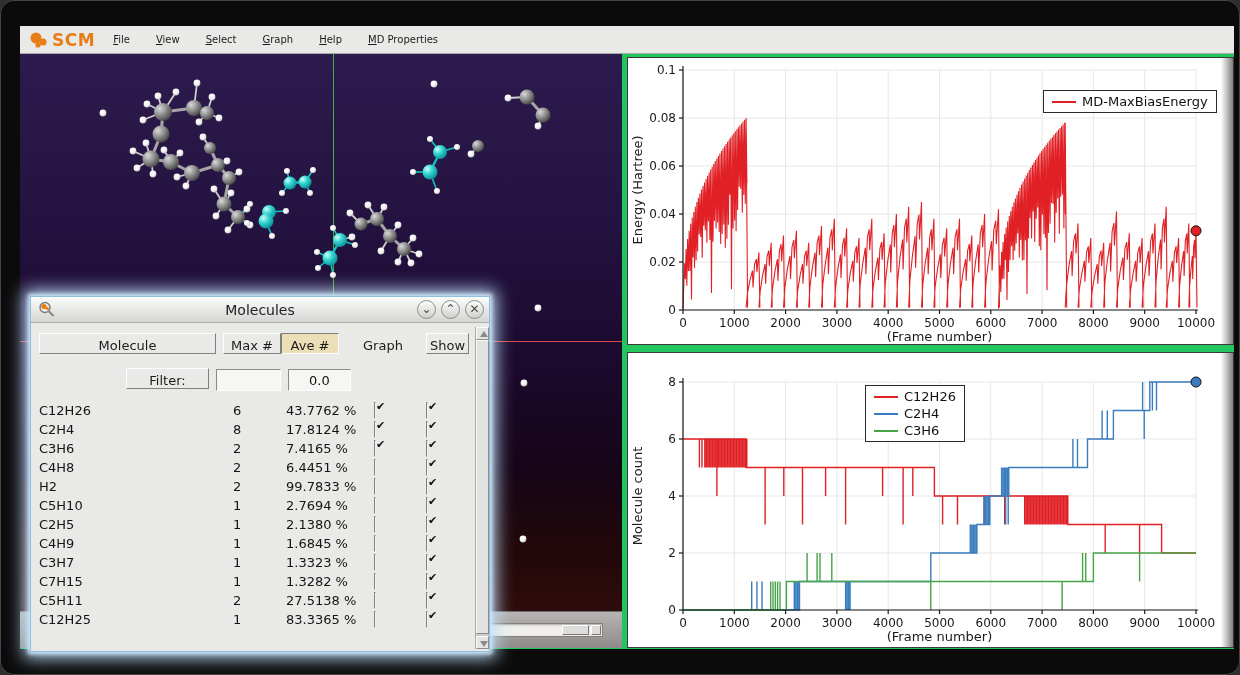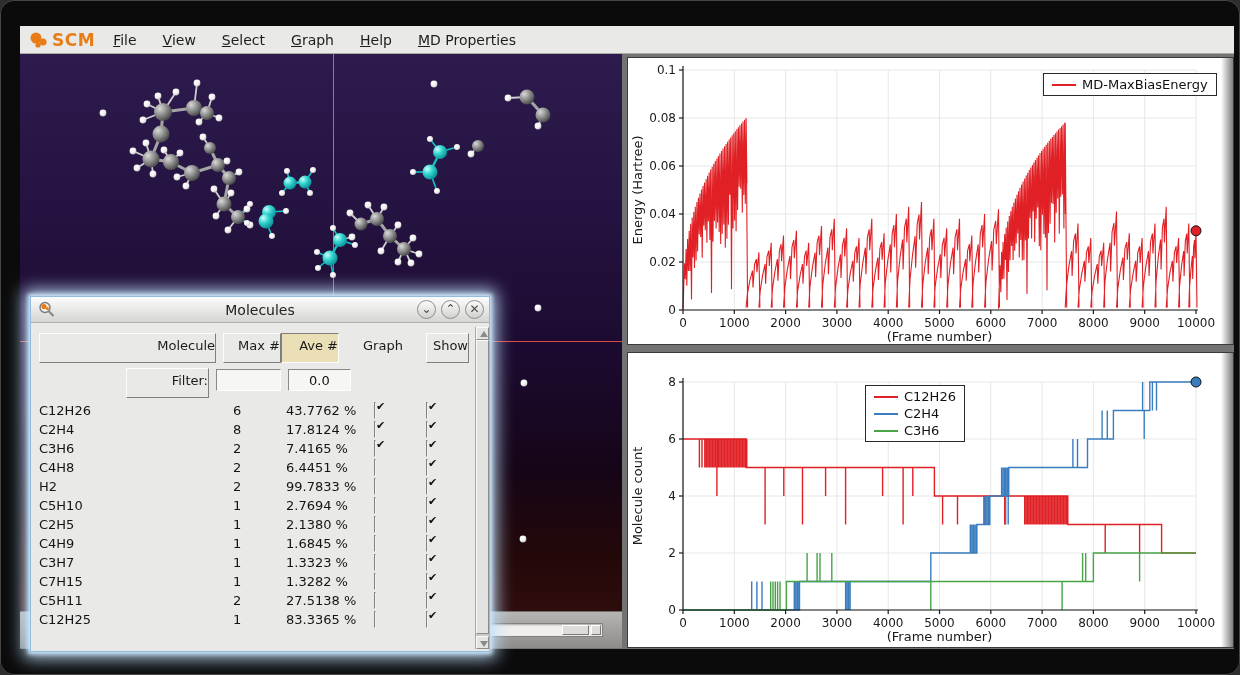--- a/index.html
+++ b/index.html
@@ -1,23 +1,23 @@
 <!DOCTYPE html>
 <html><head>
 <meta charset="utf-8">
 <style>
   *{box-sizing:border-box;margin:0;padding:0;font-family:"DejaVu Sans","Liberation Sans",sans-serif}
   body{width:1240px;height:675px;position:relative;overflow:hidden;background:#2e2e2e}
   .frame{position:absolute;inset:0;background:#0b0b0c;border-radius:14px;box-shadow:inset 0 0 0 1px #454545}
-  .inner{position:absolute;left:20px;top:26px;width:1214px;height:623px;background:#737373}
+  .inner{position:absolute;left:20px;top:26px;width:1214px;height:623px;background:#22c55e}
   
   .menubar{position:absolute;left:0;top:0;width:100%;height:28px;background:#e9e9e7;border-bottom:1px solid #a9a9a5;display:flex;align-items:center;z-index:5}
   .logo{display:flex;align-items:center;margin:0 18px 0 8px}
   .logo-text{color:#e87d18;font-weight:bold;font-size:17px;letter-spacing:.5px;margin-left:2px}
-  .menu-item{font-size:14px;color:#1c1c1c;margin-right:26px;cursor:default}
+  .menu-item{font-size:10px;color:#1c1c1c;margin-right:26px;cursor:default}
   .menu-item u{text-decoration:underline}
   
   .viewer{position:absolute;left:0;top:28px;width:602px;height:557px;overflow:hidden;
     background:linear-gradient(#2d1b4e 0%,#241240 30%,#1b0a2e 55%,#160517 75%,#230809 90%,#2e0c0c 100%)}
   .vline{position:absolute;left:313px;top:0;width:1px;height:100%;background:#3fb23f}
   .hline{position:absolute;left:0;top:287px;width:100%;height:1px;background:#e04848}
   .viewer svg{position:absolute;left:0;top:0}
   
   .bottombar{position:absolute;left:0;top:585px;width:602px;height:37px;background:linear-gradient(#b7b5b3,#8e8c8a);border-top:1px solid #6f6d6b}
   .groove{position:absolute;left:10px;top:11px;width:573px;height:14px;background:#f0efed;border:1px solid #828078;box-shadow:inset 1px 1px 2px rgba(0,0,0,.3)}
@@ -32,22 +32,22 @@
   .lg-line{display:inline-block;width:24px;height:2px;margin-right:6px}
   
   .dialog{position:absolute;left:10px;top:270px;width:460px;height:356px;background:#e9e9e7;border:1px solid #8fbede;z-index:10;
     box-shadow:0 0 16px 6px rgba(190,222,248,.95),0 0 4px 2px #e7f3fd}
   .titlebar{position:relative;height:26px;background:linear-gradient(#fcfcfc,#d5d5d3);border-bottom:1px solid #aeaeac;display:flex;align-items:center}
   .dlg-title{position:absolute;left:0;right:0;text-align:center;font-size:14px;color:#222}
   .winbtns{position:absolute;right:5px;top:3px;display:flex}
   .winbtn{width:19px;height:19px;border-radius:50%;background:linear-gradient(#fbfbfb,#d0d0ce);border:1px solid #8e8e8c;color:#4a4a4a;
     font-size:12px;line-height:16px;text-align:center;margin-left:5px;cursor:default}
   .mag-icon{margin-left:7px;z-index:2}
-  .btn{position:absolute;height:30px;background:#e9e9e7;border:1px solid;border-color:#fdfdfd #7f7f7d #7f7f7d #fdfdfd;
-    font-size:13px;color:#1b1b1b;text-align:right;line-height:23px;cursor:default}
+  .btn{position:absolute;height:21px;background:#e9e9e7;border:1px solid;border-color:#fdfdfd #7f7f7d #7f7f7d #fdfdfd;
+    font-size:13px;color:#1b1b1b;text-align:center;line-height:23px;cursor:default}
   .btn.pressed{background:#eadfb6;border-color:#7f7f7d #fdfdfd #fdfdfd #7f7f7d}
   .hdr-label{position:absolute;font-size:13px;color:#1b1b1b;line-height:25px}
   .tk-input{position:absolute;height:22px;background:#f6f6f4;border:1px solid;border-color:#8a8a88 #fdfdfd #fdfdfd #8a8a88;
     font-size:13px;color:#111;padding:0 20px;outline:none}
   .rows{position:absolute;left:0;top:104px;width:440px}
   .mrow{display:grid;grid-template-columns:194px 53px 88px 52px 50px;height:19px;align-items:center;padding-left:8px;font-size:13px;color:#141414}
   .cb{width:13px;height:13px;background:#fdfdfd;border:1px solid;border-color:#828280 #f2f2f0 #f2f2f0 #828280;position:relative}
   .cb.checked::after{content:"✔";position:absolute;left:1px;top:-3px;font-size:11px;color:#101010}
   .vscroll{position:absolute;left:444px;top:30px;width:14px;height:322px;background:#c9c9c5;border-left:1px solid #a8a8a4}
   .arrow{position:absolute;left:0;width:13px;height:13px;background:#e4e4e2;border:1px solid;border-color:#fbfbfb #8c8c8a #8c8c8a #fbfbfb}
@@ -325,21 +325,21 @@
             <line x1="414.09999999999997" y1="252" x2="414.09999999999997" y2="256" stroke="#1a1a1a" stroke-width="1.2"></line>
             <text x="414.09999999999997" y="269" text-anchor="middle" font-size="12">7000</text>
             <line x1="465.40000000000003" y1="252" x2="465.40000000000003" y2="256" stroke="#1a1a1a" stroke-width="1.2"></line>
             <text x="465.40000000000003" y="269" text-anchor="middle" font-size="12">8000</text>
             <line x1="516.7" y1="252" x2="516.7" y2="256" stroke="#1a1a1a" stroke-width="1.2"></line>
             <text x="516.7" y="269" text-anchor="middle" font-size="12">9000</text>
             <line x1="568" y1="252" x2="568" y2="256" stroke="#1a1a1a" stroke-width="1.2"></line>
             <text x="568" y="269" text-anchor="middle" font-size="12">10000</text>
             <text x="311.5" y="283" text-anchor="middle" font-size="13">(Frame number)</text>
             <text x="14" y="132" text-anchor="middle" font-size="13" transform="rotate(-90 14 132)">Energy (Hartree)</text>
-          </svg><div class="legend" style="left: 415px; top: 15px;">
+          </svg><div class="legend" style="left: 415px; top: 32px;">
             <div class="lg-entry">
               <span class="lg-line" style="background: rgb(224, 32, 37);"></span>
               <span>MD-MaxBiasEnergy</span>
             </div>
           </div></div>
       <div class="shade"></div>
     </div>
 
     <div class="panel" style="left:607px;top:326px;width:607px;height:296px">
       <div id="chart1" style="position:relative;width:605px;height:294px"><svg width="605" height="294">

